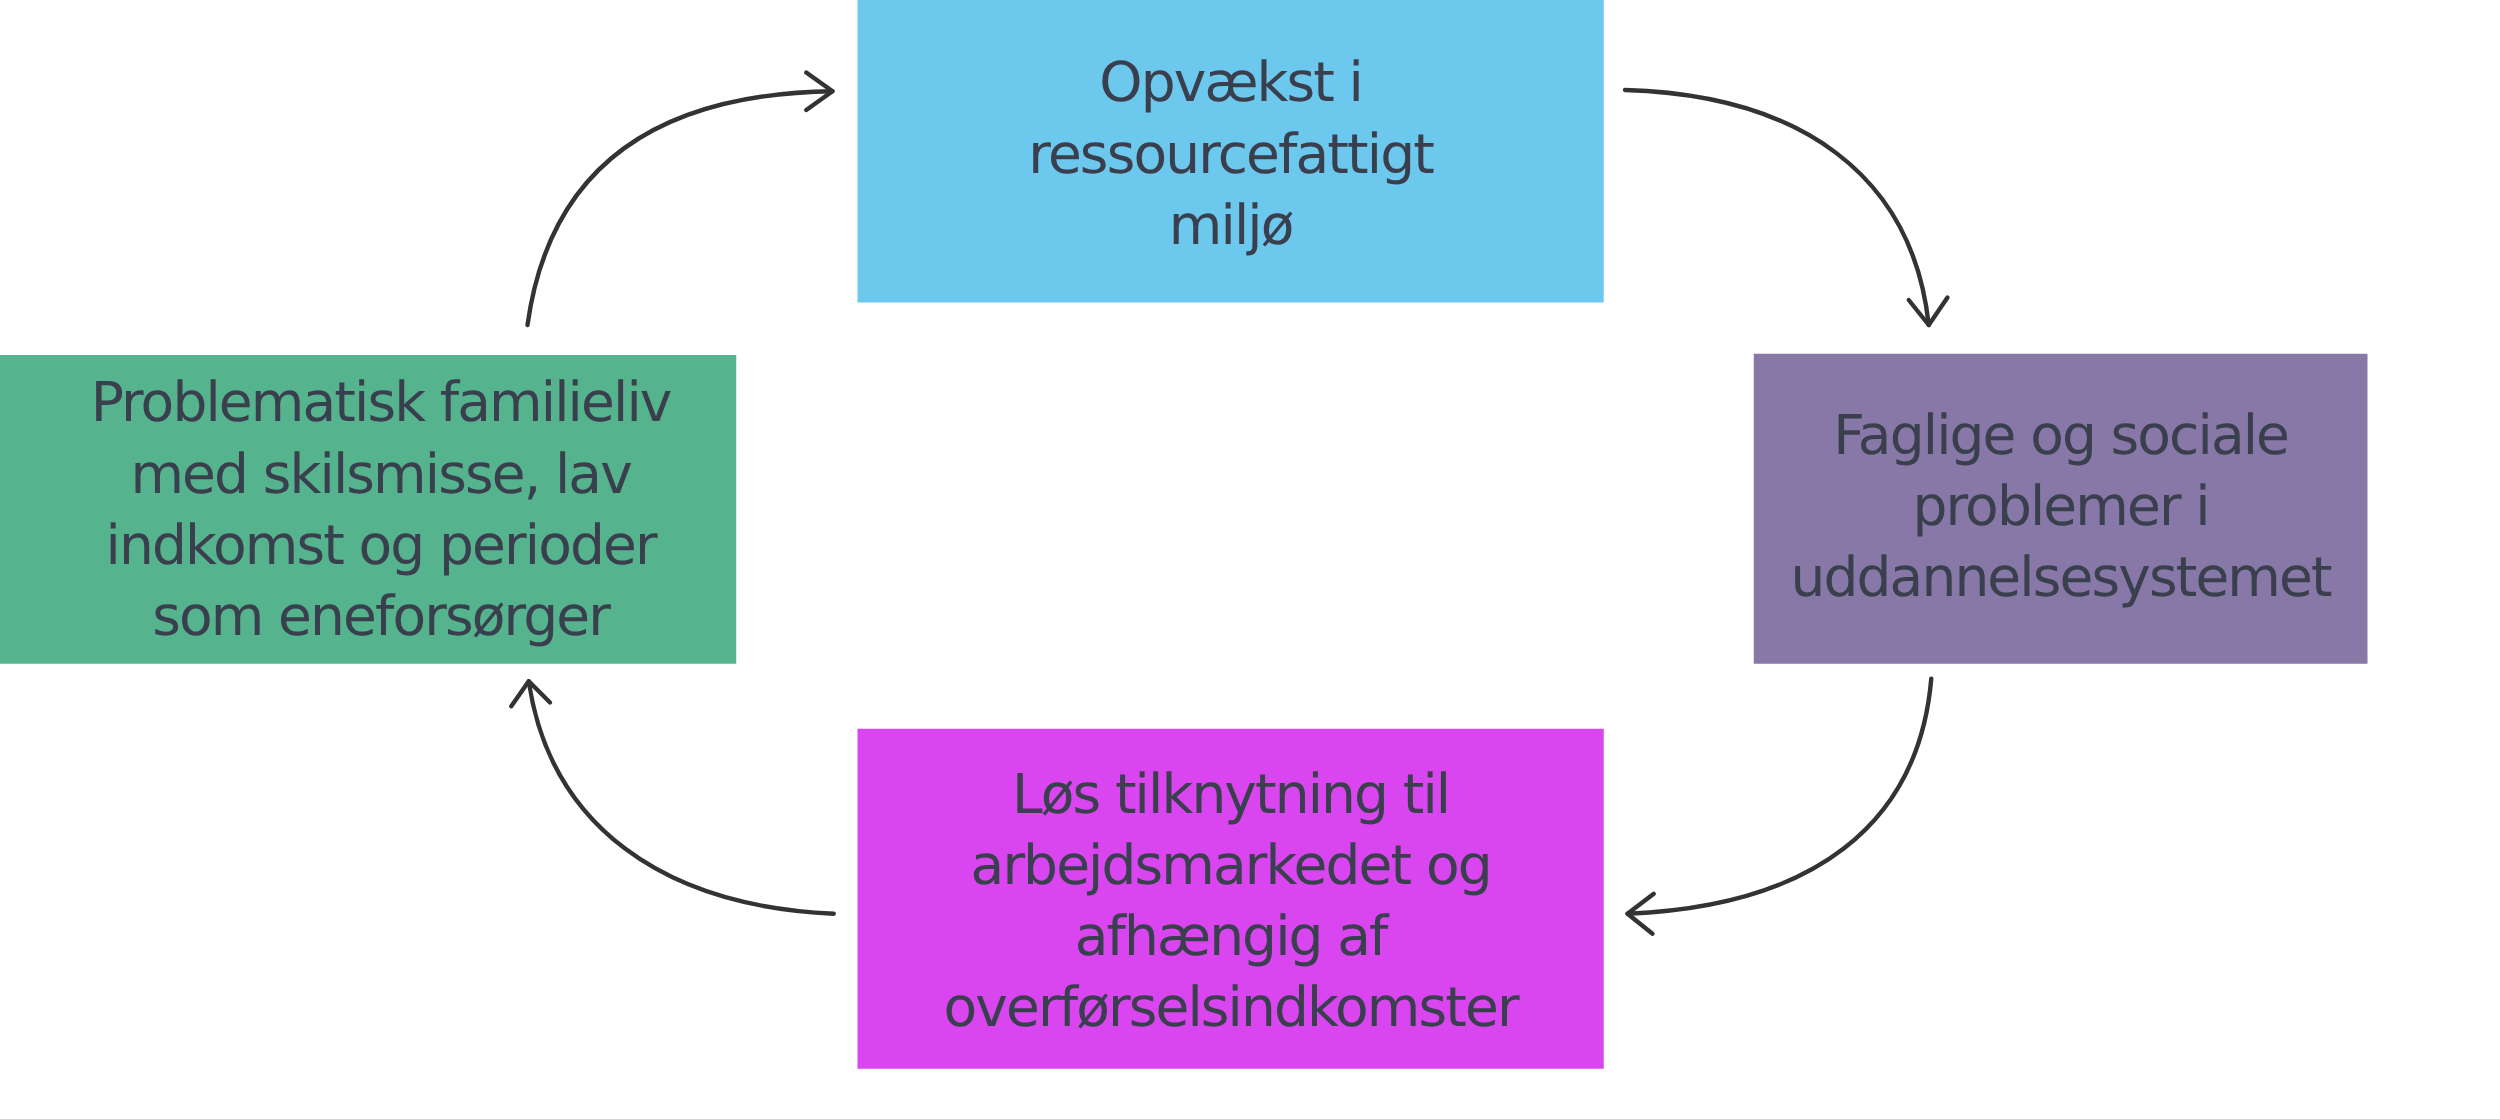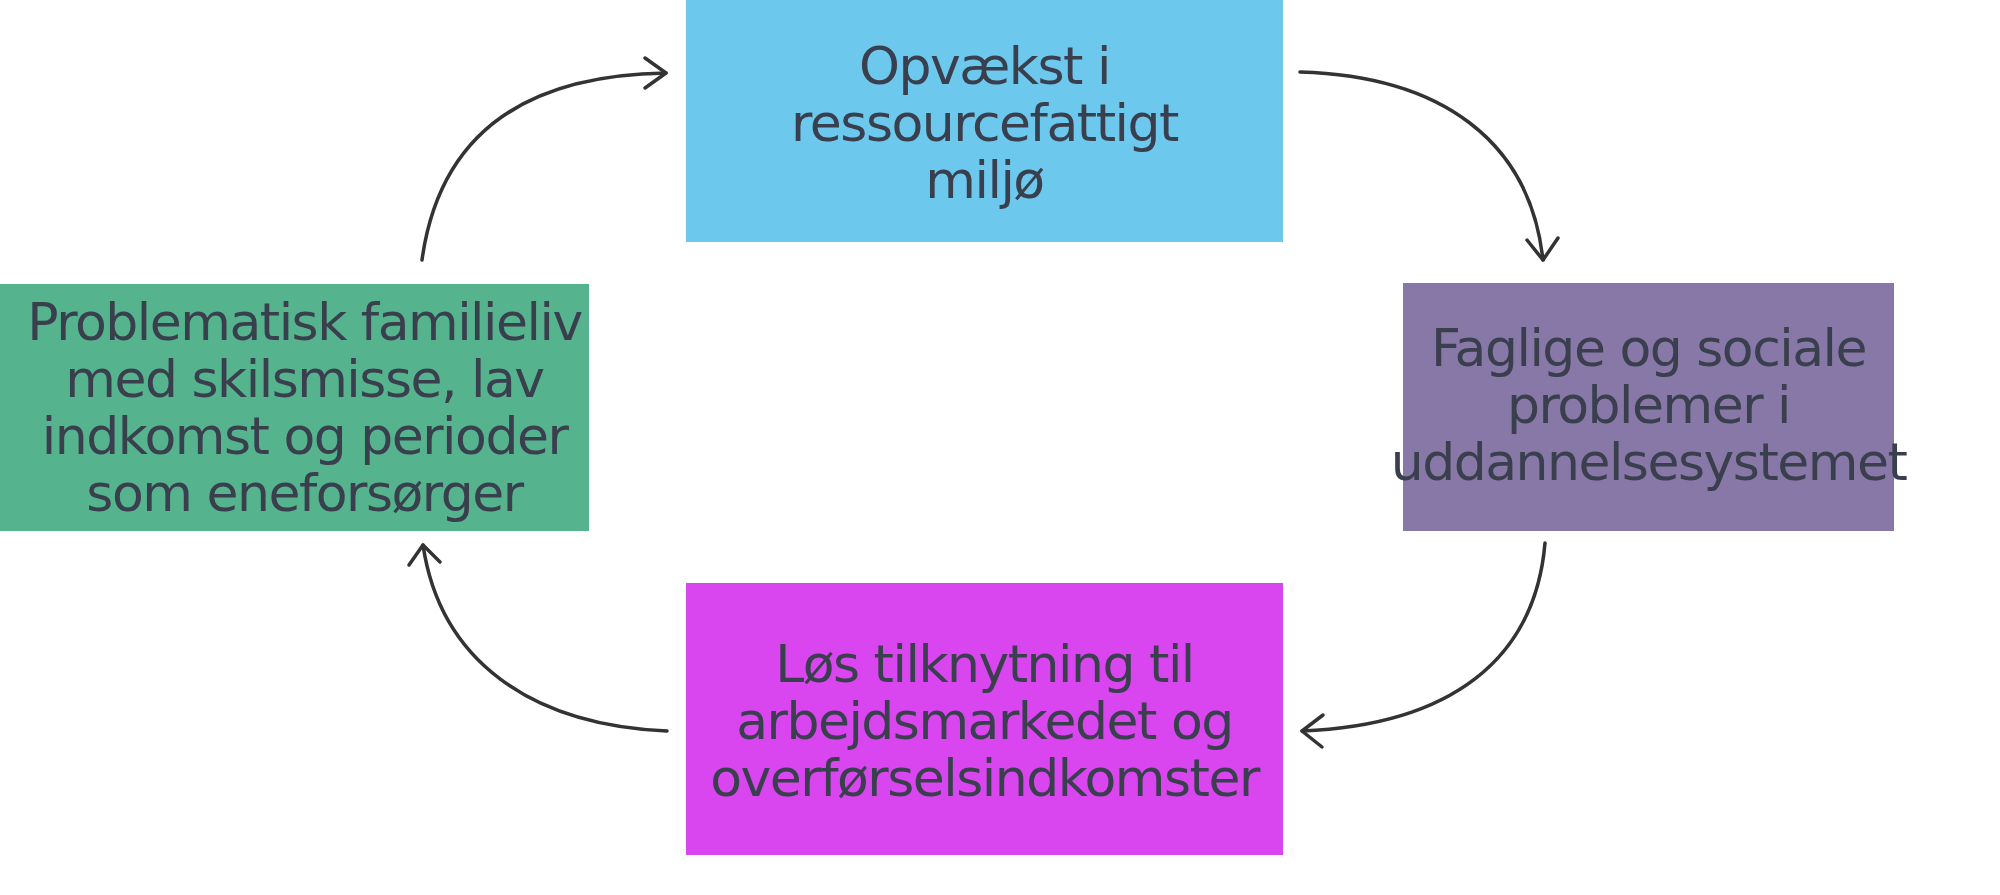--- a/index.html
+++ b/index.html
@@ -15,21 +15,21 @@
       font-family: "DejaVu Sans", sans-serif;
     }
     .box {
       position: absolute;
       display: flex;
       flex-direction: column;
       align-items: center;
       justify-content: center;
       text-align: center;
       color: #3a3f4e;
-      font-size: 52px;
+      font-size: 44px;
       line-height: 57px;
       letter-spacing: -1.5px;
       box-sizing: border-box;
     }
     .box .line {
       display: block;
       white-space: nowrap;
     }
     #box-top {
       left: 686px; top: 0px; width: 597px; height: 242px;
@@ -71,20 +71,21 @@
 
 <div class="box" id="box-right" style="background: rgb(136, 120, 168);">
   <span class="line">Faglige og sociale</span>
   <span class="line">problemer i</span>
   <span class="line">uddannelsesystemet</span>
 </div>
 
 <div class="box" id="box-bottom" style="background: #d946ef;">
   <span class="line">Løs tilknytning til</span>
   <span class="line">arbejdsmarkedet og</span>
+  <span class="line">afhængig af</span>
   <span class="line">overførselsindkomster</span>
 </div>
 
 <div class="box" id="box-left" style="background: rgb(85, 180, 142);">
   <span class="line">Problematisk familieliv</span>
   <span class="line">med skilsmisse, lav</span>
   <span class="line">indkomst og perioder</span>
   <span class="line">som eneforsørger</span>
 </div>
 

